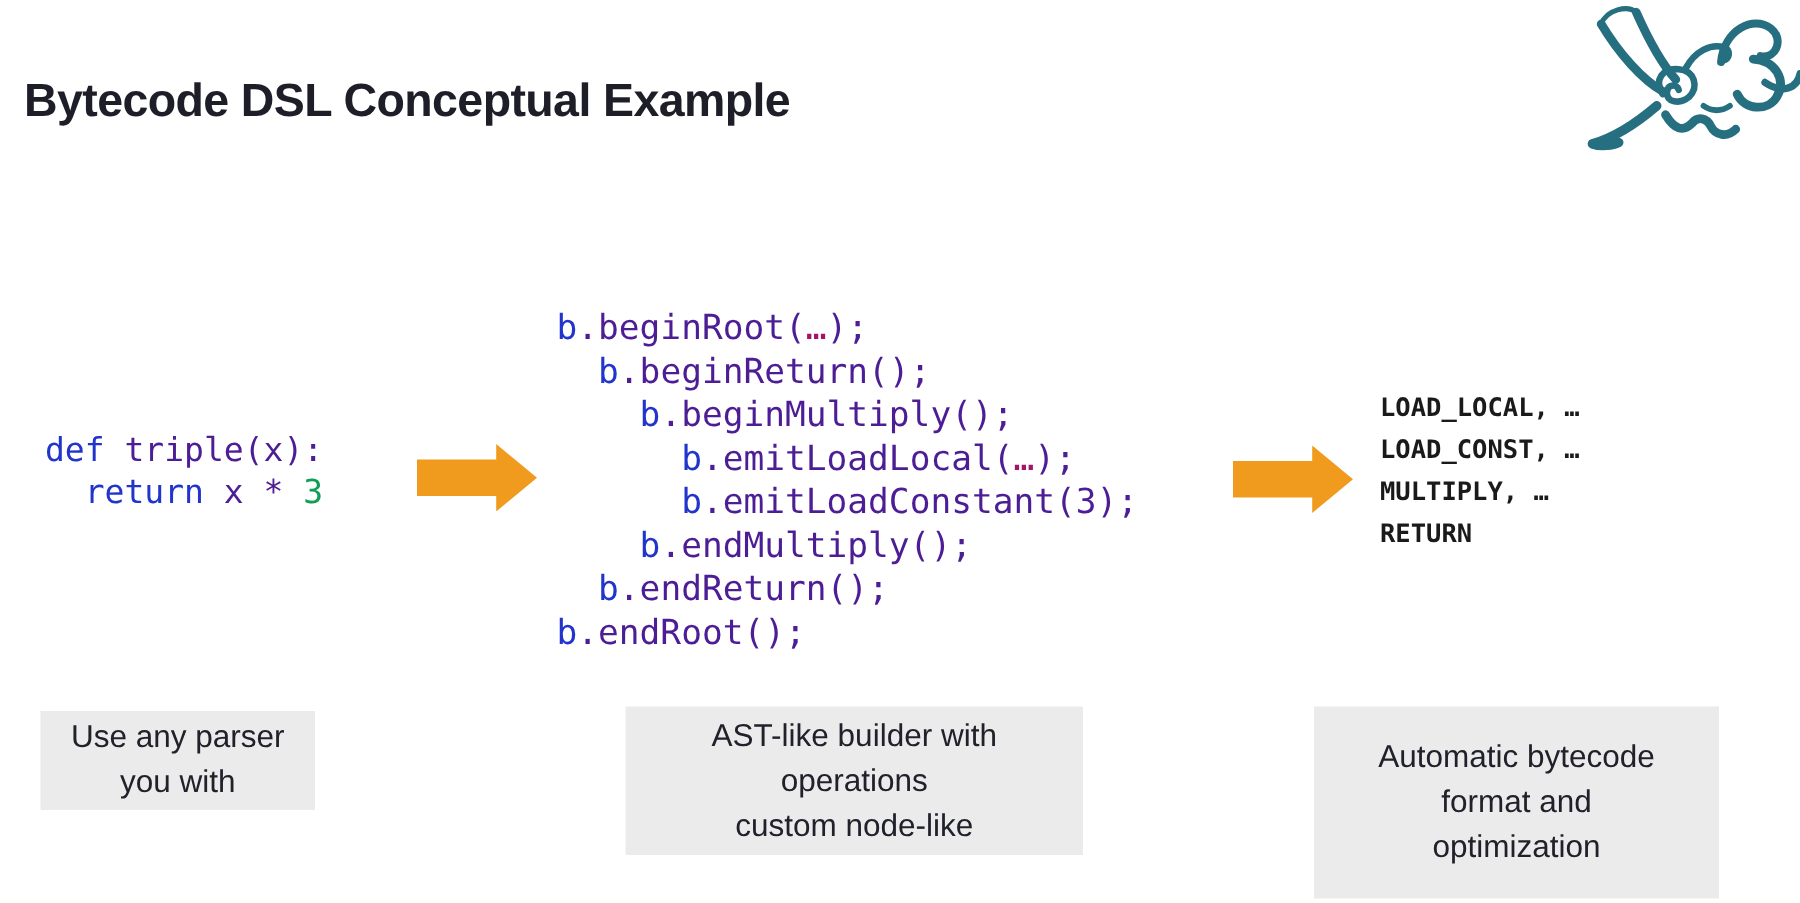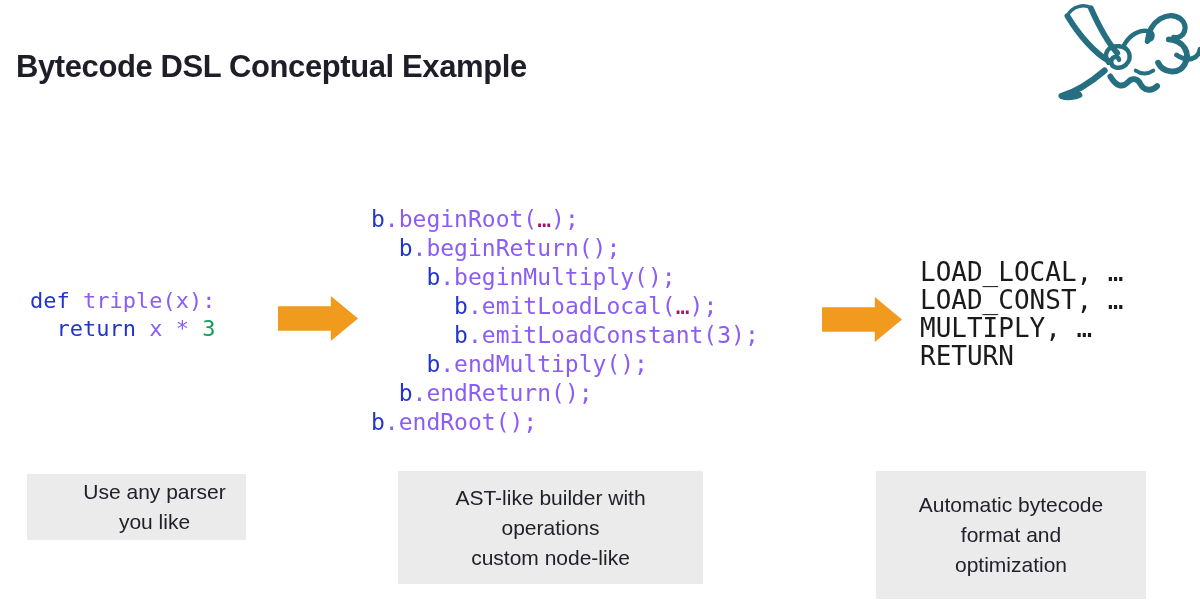--- a/index.html
+++ b/index.html
@@ -20,38 +20,38 @@
   }
   .code{
     position:absolute;
     font-family:"DejaVu Sans Mono","Liberation Mono",monospace;
     color:#1a1a1a;
     white-space:pre;
     margin:0;
   }
   .code-src{left:30px;top:287px;font-size:22px;line-height:28px;}
   .code-builder{left:371px;top:205px;font-size:23px;line-height:29px;}
-  .code-bc{left:920px;top:258px;font-size:26px;line-height:28px;}
+  .code-bc{left:920px;top:258px;font-size:17px;line-height:28px;font-weight:bold;}
   .seg-kw{color:#2135cc;}
-  .seg-pl{color:#8b5cf6;}
+  .seg-pl{color:#4c1d95;}
   .seg-num{color:#0f9d58;}
   .seg-el{color:#a3156b;}
   .arrow{
     position:absolute;width:80px;height:45px;background:#f09b1d;
     clip-path:polygon(0% 23%, 66% 23%, 66% 0%, 100% 50%, 66% 100%, 66% 77%, 0% 77%);
   }
   .arrow-1{left:278px;top:296px;}
   .arrow-2{left:822px;top:297px;}
   .caption{
     position:absolute;background:#ebebeb;color:#21212b;
     font-size:21px;line-height:30px;text-align:center;
     display:flex;flex-direction:column;justify-content:center;
   }
-  .caption-1{left:27px;top:474px;width:183px;height:66px;padding-left:36px;}
-  .caption-2{left:398px;top:471px;width:305px;height:113px;}
+  .caption-1{left:27px;top:474px;width:183px;height:66px;}
+  .caption-2{left:417px;top:471px;width:305px;height:99px;}
   .caption-3{left:876px;top:471px;width:270px;height:128px;}
 </style>
 </head>
 <body>
 
 <div class="slide">
 
   <h1 class="title">Bytecode DSL Conceptual Example</h1>
 
   <svg class="logo" viewBox="0 0 160 110" fill="none" stroke="#266F80" stroke-linecap="round" stroke-linejoin="round">
@@ -73,21 +73,21 @@
   <div class="arrow arrow-1"></div>
 
   <pre class="code code-builder"><div><span class="seg-kw">b</span><span class="seg-pl">.beginRoot(</span><span class="seg-el">…</span><span class="seg-pl">);</span></div><div><span class="seg-pl">  </span><span class="seg-kw">b</span><span class="seg-pl">.beginReturn();</span></div><div><span class="seg-pl">    </span><span class="seg-kw">b</span><span class="seg-pl">.beginMultiply();</span></div><div><span class="seg-pl">      </span><span class="seg-kw">b</span><span class="seg-pl">.emitLoadLocal(</span><span class="seg-el">…</span><span class="seg-pl">);</span></div><div><span class="seg-pl">      </span><span class="seg-kw">b</span><span class="seg-pl">.emitLoadConstant(3);</span></div><div><span class="seg-pl">    </span><span class="seg-kw">b</span><span class="seg-pl">.endMultiply();</span></div><div><span class="seg-pl">  </span><span class="seg-kw">b</span><span class="seg-pl">.endReturn();</span></div><div><span class="seg-kw">b</span><span class="seg-pl">.endRoot();</span></div></pre>
 
   <div class="arrow arrow-2"></div>
 
   <pre class="code code-bc"><div>LOAD_LOCAL, …</div><div>LOAD_CONST, …</div><div>MULTIPLY, …</div><div>RETURN</div></pre>
 
   <div class="caption caption-1">
       <div>Use any parser</div>
-      <div>you like</div>
+      <div>you with</div>
     </div>
   <div class="caption caption-2">
       <div>AST-like builder with</div>
       <div>operations</div>
       <div>custom node-like</div>
     </div>
   <div class="caption caption-3">
       <div>Automatic bytecode</div>
       <div>format and</div>
       <div>optimization</div>

